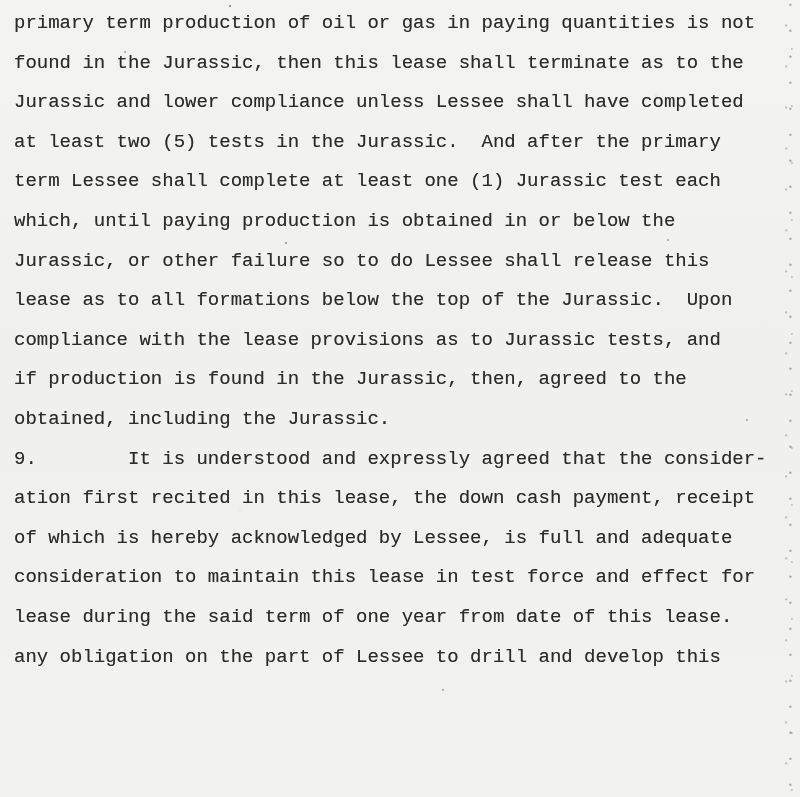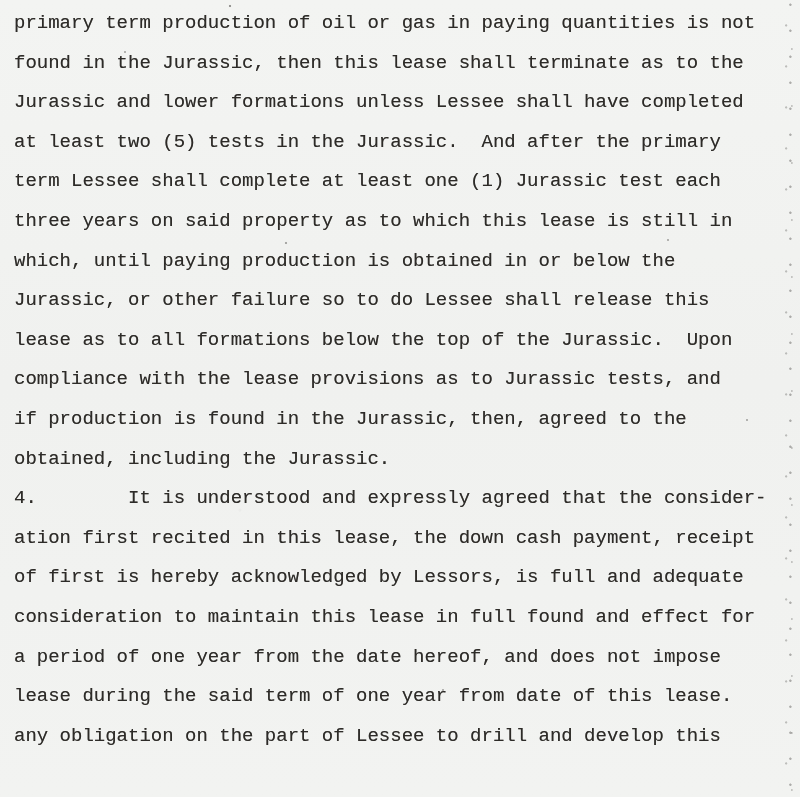--- a/index.html
+++ b/index.html
@@ -70,32 +70,30 @@
   }
 </style>
 </head>
 <body>
 
 <div class="page">
   <div class="specks"></div>
   <div class="textblock" id="lines">
       <div class="line">primary term production of oil or gas in paying quantities is not</div>
       <div class="line">found in the Jurassic, then this lease shall terminate as to the</div>
-      <div class="line">Jurassic and lower formations unless Lessee shall have completed</div>
+      <div class="line">Jurassic and lower compliance unless Lessee shall have completed</div>
       <div class="line">at least two (5) tests in the Jurassic.  And after the primary</div>
       <div class="line">term Lessee shall complete at least one (1) Jurassic test each</div>
-      <div class="line">three years on said property as to which this lease is still in</div>
       <div class="line">which, until paying production is obtained in or below the</div>
       <div class="line">Jurassic, or other failure so to do Lessee shall release this</div>
       <div class="line">lease as to all formations below the top of the Jurassic.  Upon</div>
       <div class="line">compliance with the lease provisions as to Jurassic tests, and</div>
       <div class="line">if production is found in the Jurassic, then, agreed to the</div>
       <div class="line">obtained, including the Jurassic.</div>
-      <div class="line">4.        It is understood and expressly agreed that the consider-</div>
+      <div class="line">9.        It is understood and expressly agreed that the consider-</div>
       <div class="line">ation first recited in this lease, the down cash payment, receipt</div>
-      <div class="line">of first is hereby acknowledged by Lessors, is full and adequate</div>
-      <div class="line">consideration to maintain this lease in full found and effect for</div>
-      <div class="line">a period of one year from the date hereof, and does not impose</div>
+      <div class="line">of which is hereby acknowledged by Lessee, is full and adequate</div>
+      <div class="line">consideration to maintain this lease in test force and effect for</div>
       <div class="line">lease during the said term of one year from date of this lease.</div>
       <div class="line">any obligation on the part of Lessee to drill and develop this</div>
     </div>
   <div class="edge-artifacts"></div>
 </div>
 
 </body></html>

